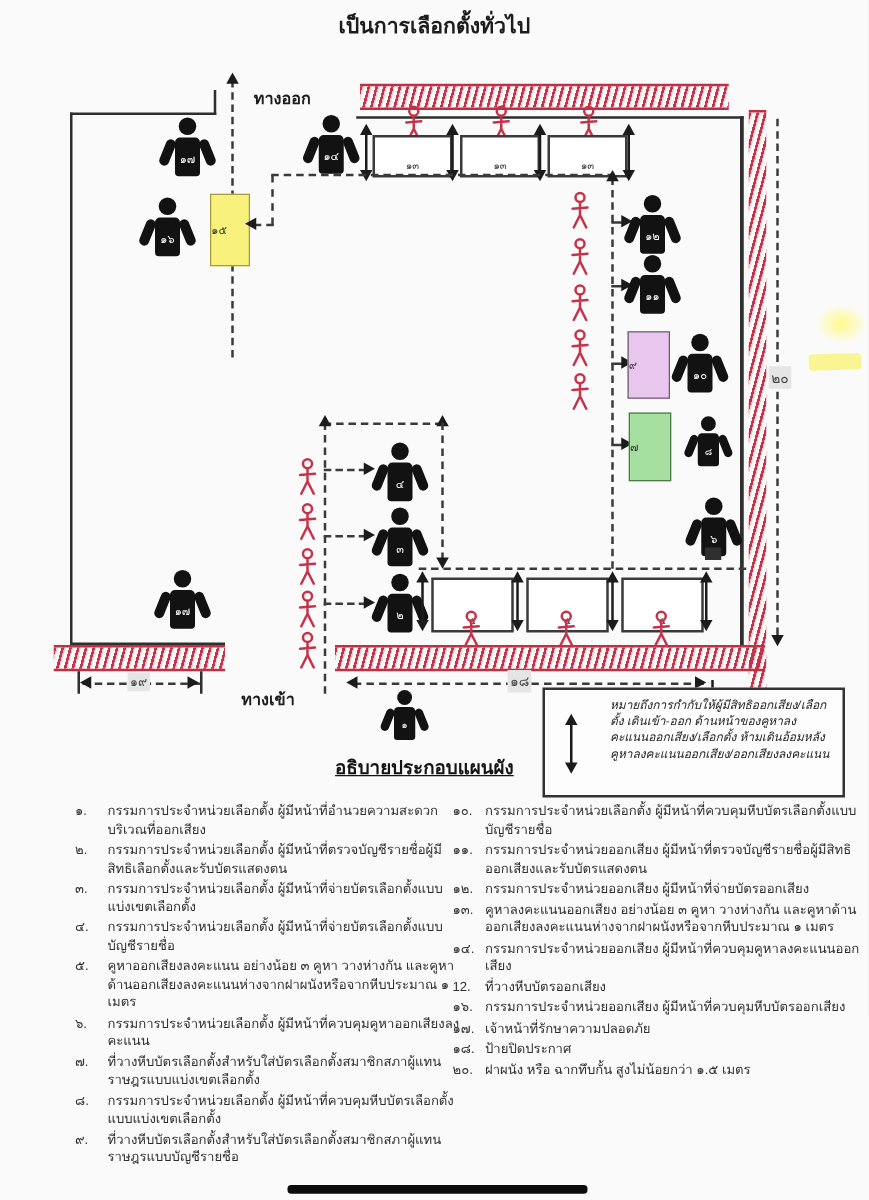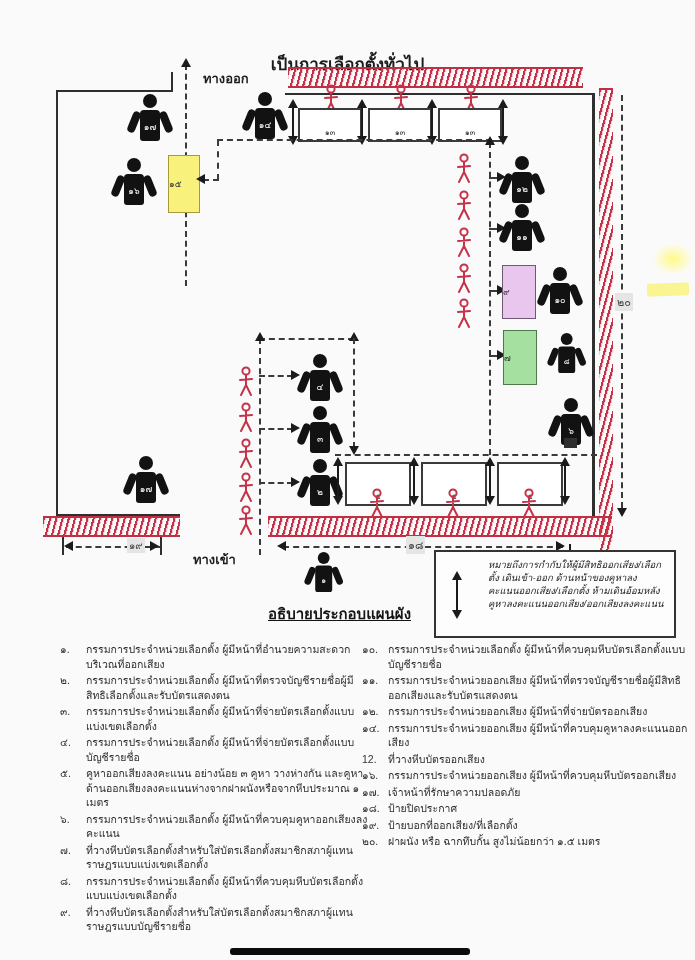--- a/index.html
+++ b/index.html
@@ -2,21 +2,21 @@
 <html><head>
 <meta charset="utf-8">
 <style>
   html,body{margin:0;padding:0;background:#e8e8e8;}
   .page{position:relative;width:695px;height:960px;background:#fbfafa;overflow:hidden;
         font-family:"Liberation Sans","DejaVu Sans",sans-serif;color:#222;}
   .abs{position:absolute;}
 
   
   .title{position:absolute;top:6px;left:0;width:100%;text-align:center;
-         font-size:17px;font-weight:bold;color:#1c1c1c;margin-top:44px;}
+         font-size:17px;font-weight:bold;color:#1c1c1c;}
   .subtitle{position:absolute;top:34px;left:0;width:100%;text-align:center;
          font-size:14px;color:#222;}
 
   
   .wall{position:absolute;background:#2f2f2f;}
   .dh{position:absolute;height:0;border-top:2px dashed #3a3a3a;}
   .dv{position:absolute;width:0;border-left:2px dashed #3a3a3a;}
   .solidv{position:absolute;width:2px;background:#1b1b1b;}
 
   
@@ -340,21 +340,21 @@
     <div class="person" style="left:124px;top:456px;">
       <i class="arms"></i>
       <span class="p-label">๑๗</span>
     </div>
 
     <div class="wall" style="left:62px;top:537px;width:2px;height:18px;"></div>
     <div class="wall" style="left:160px;top:537px;width:2px;height:18px;"></div>
     <div class="dh" style="left:66px;top:546px;width:94px;"></div>
     <div class="ah left" style="left:64px;top:541px;"></div>
     <div class="ah right" style="left:150px;top:541px;"></div>
-    <div class="dlabel" style="left:102px;top:538px;font-size:10px;margin-left:25px;">๑๙</div>
+    <div class="dlabel" style="left:102px;top:538px;font-size:10px;">๑๙</div>
 
     <div class="dh" style="left:283px;top:546px;width:280px;"></div>
     <div class="ah left" style="left:277px;top:541px;"></div>
     <div class="ah right" style="left:556px;top:541px;"></div>
     <div class="dlabel" style="left:406px;top:536px;">๑๘</div>
     <div class="solidv" style="left:569px;top:544px;height:10px;"></div>
 
     <div class="zone-label" style="left:193px;top:549px;">ทางเข้า</div>
 
     <div class="person sm" style="left:305px;top:552px;">
@@ -414,43 +414,43 @@
       </div>
       <div class="legend-item">
         <span class="li-num">๑๑.</span>
         <span class="li-text">กรรมการประจำหน่วยออกเสียง ผู้มีหน้าที่ตรวจบัญชีรายชื่อผู้มีสิทธิออกเสียงและรับบัตรแสดงตน</span>
       </div>
       <div class="legend-item">
         <span class="li-num">๑๒.</span>
         <span class="li-text">กรรมการประจำหน่วยออกเสียง ผู้มีหน้าที่จ่ายบัตรออกเสียง</span>
       </div>
       <div class="legend-item">
+        <span class="li-num">๑๓.</span>
+        <span class="li-text">คูหาลงคะแนนออกเสียง อย่างน้อย ๓ คูหา วางห่างกัน และคูหาด้านออกเสียงลงคะแนนห่างจากฝาผนังหรือจากหีบประมาณ ๑ เมตร</span>
+      </div>
+      <div class="legend-item">
         <span class="li-num">๑๔.</span>
         <span class="li-text">กรรมการประจำหน่วยออกเสียง ผู้มีหน้าที่ควบคุมคูหาลงคะแนนออกเสียง</span>
       </div>
       <div class="legend-item">
         <span class="li-num">12.</span>
         <span class="li-text">ที่วางหีบบัตรออกเสียง</span>
       </div>
       <div class="legend-item">
         <span class="li-num">๑๖.</span>
         <span class="li-text">กรรมการประจำหน่วยออกเสียง ผู้มีหน้าที่ควบคุมหีบบัตรออกเสียง</span>
       </div>
       <div class="legend-item">
         <span class="li-num">๑๗.</span>
         <span class="li-text">เจ้าหน้าที่รักษาความปลอดภัย</span>
       </div>
       <div class="legend-item">
         <span class="li-num">๑๘.</span>
         <span class="li-text">ป้ายปิดประกาศ</span>
       </div>
       <div class="legend-item">
-        <span class="li-num">๑๙.</span>
-        <span class="li-text">ป้ายบอกที่ออกเสียง/ที่เลือกตั้ง</span>
-      </div>
-      <div class="legend-item">
         <span class="li-num">๒๐.</span>
         <span class="li-text">ฝาผนัง หรือ ฉากทึบกั้น สูงไม่น้อยกว่า ๑.๕ เมตร</span>
       </div>
     </div>
 
   <div class="bottom-bar"></div>
 </div>
 
 </body></html>

